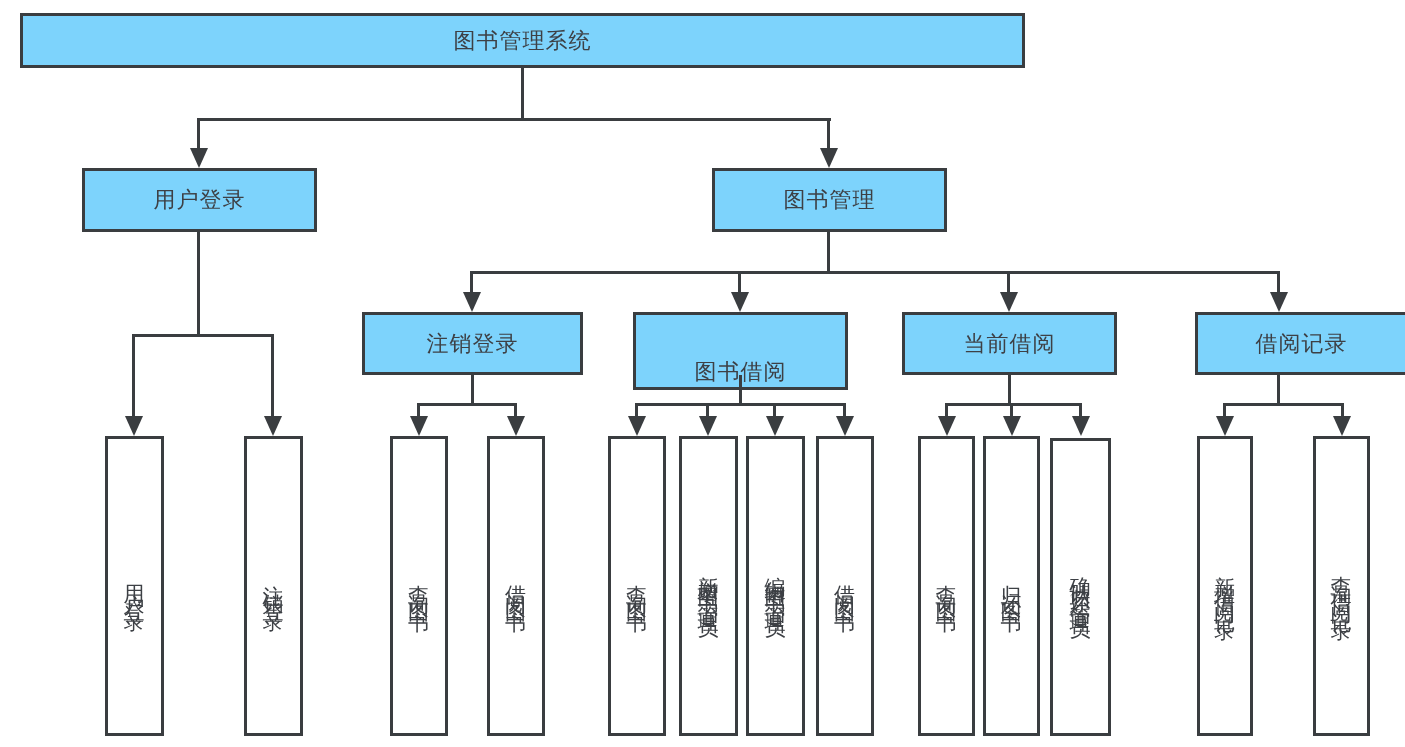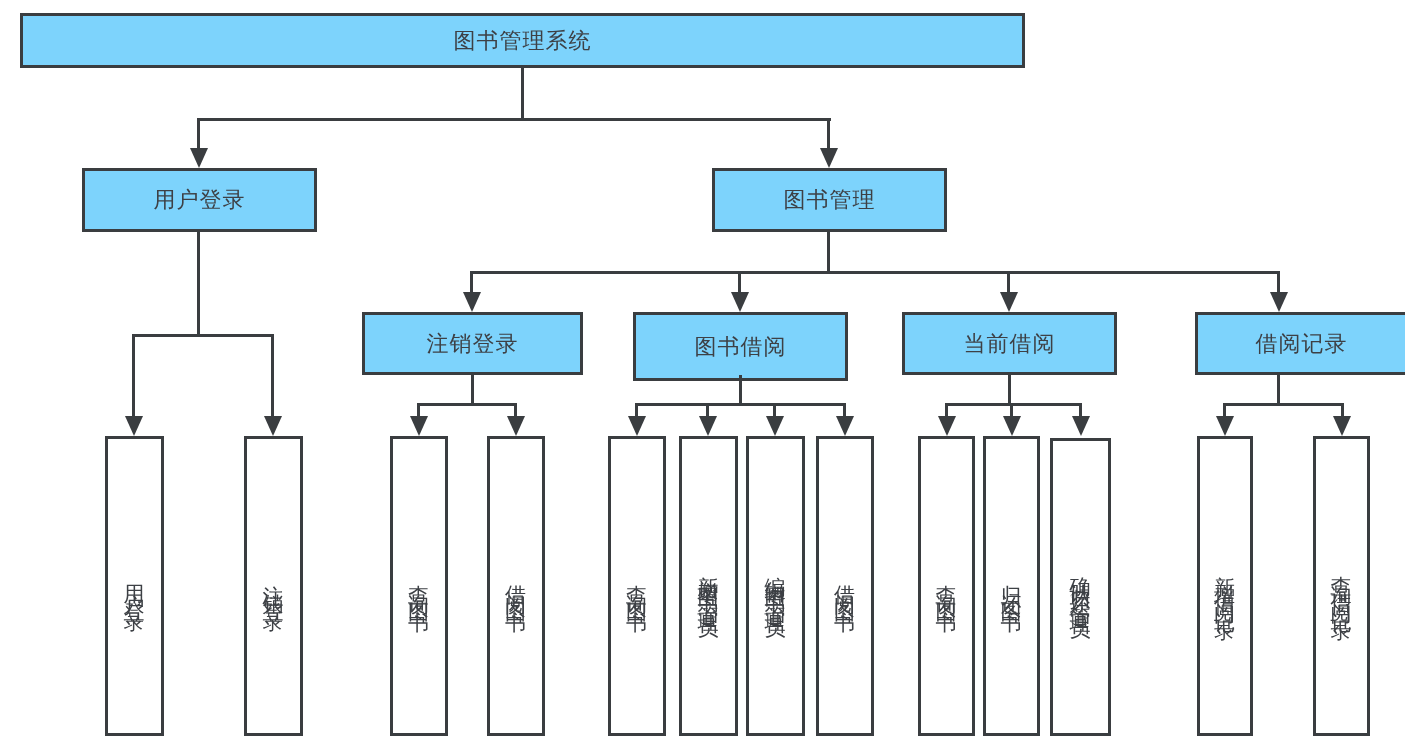--- a/index.html
+++ b/index.html
@@ -73,21 +73,21 @@
   <div class="vline" style="left:1007px;top:273px;height:22px;"></div>
   <div class="vline" style="left:1277px;top:273px;height:22px;"></div>
   <div class="arrow" style="left:463px;top:292px;"></div>
   <div class="arrow" style="left:731px;top:292px;"></div>
   <div class="arrow" style="left:1000px;top:292px;"></div>
   <div class="arrow" style="left:1270px;top:292px;"></div>
 
   <div class="box" style="left:362px;top:312px;width:221px;height:63px;">
     <span>注销登录</span>
   </div>
-  <div class="box" style="left:633px;top:312px;width:215px;height:69px;">
+  <div class="box" style="left:633px;top:312px;width:215px;height:78px;align-items:flex-end;">
     <span>图书借阅</span>
   </div>
   <div class="box" style="left:902px;top:312px;width:215px;height:63px;">
     <span>当前借阅</span>
   </div>
   <div class="box" style="left:1172px;top:312px;width:213px;height:63px;margin-left:23px;">
     <span>借阅记录</span>
   </div>
 
   <div class="vline" style="left:471px;top:375px;height:31px;"></div>

